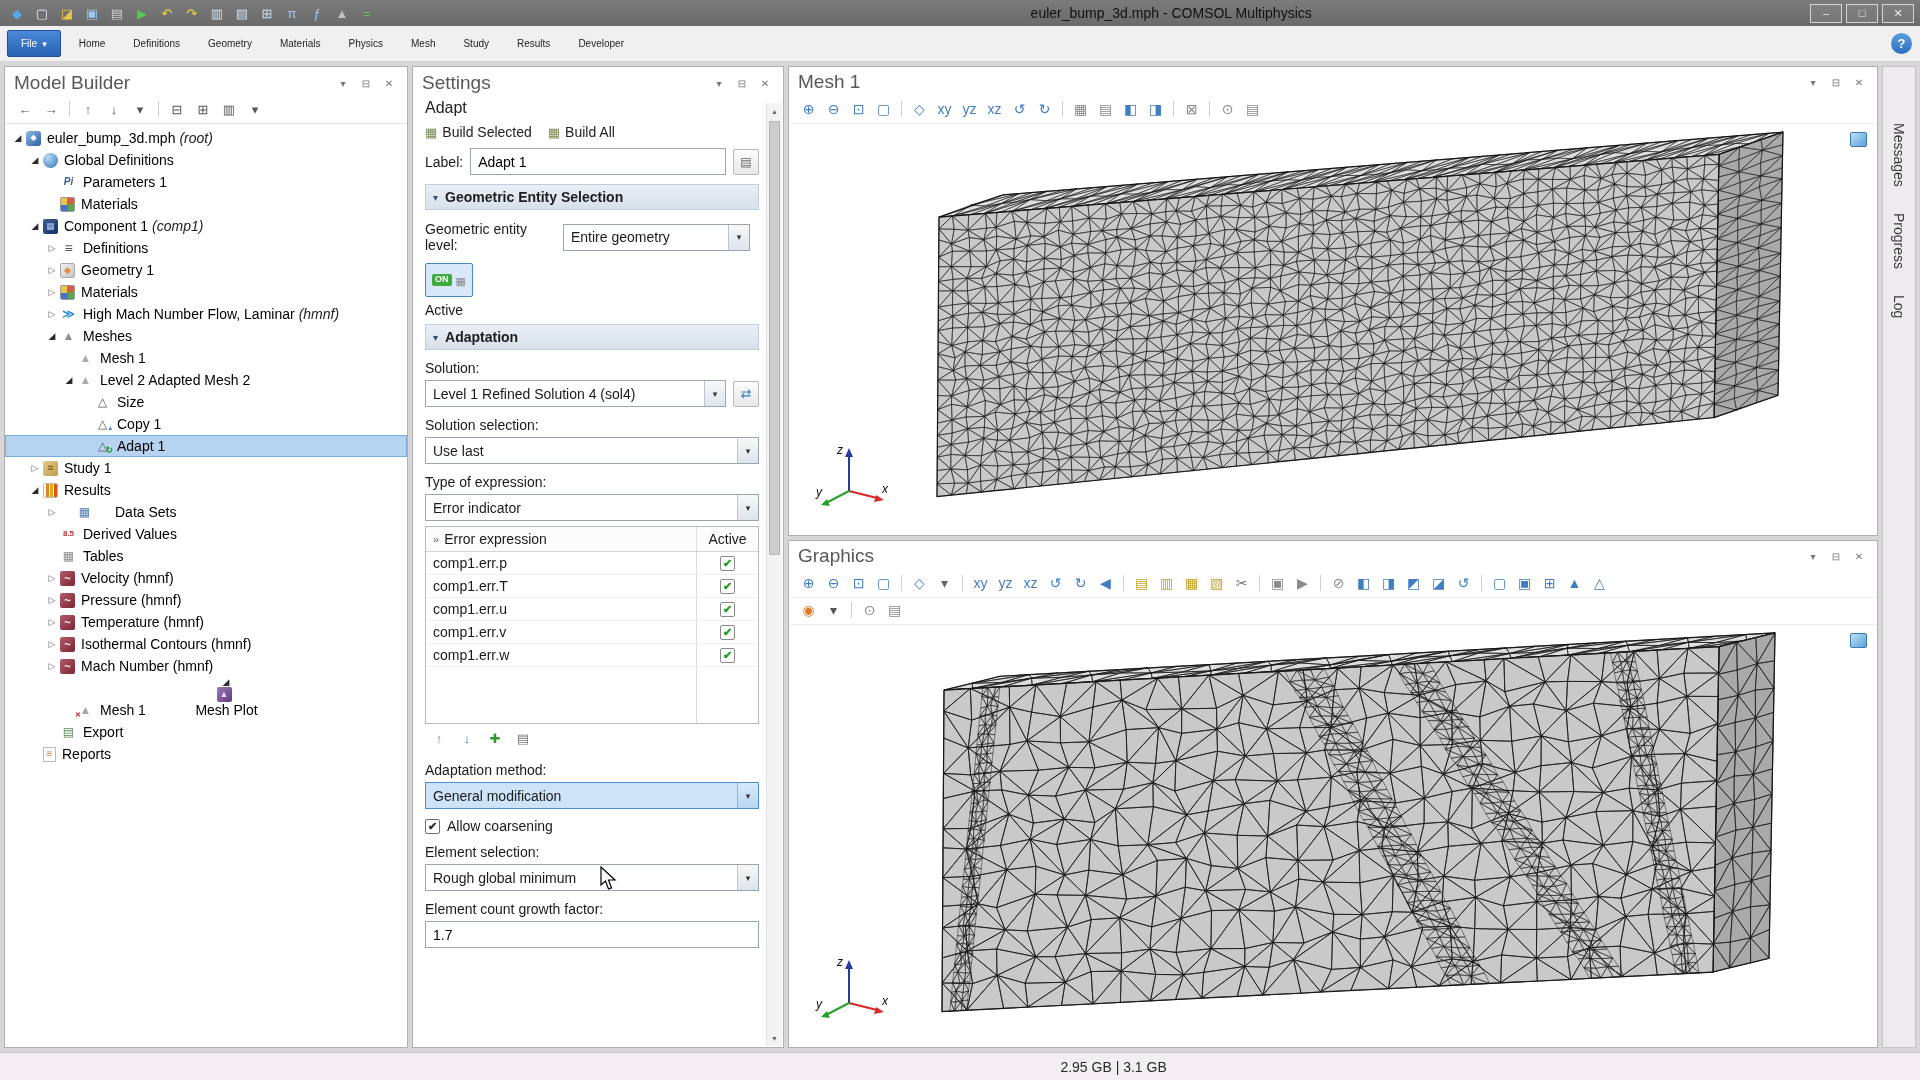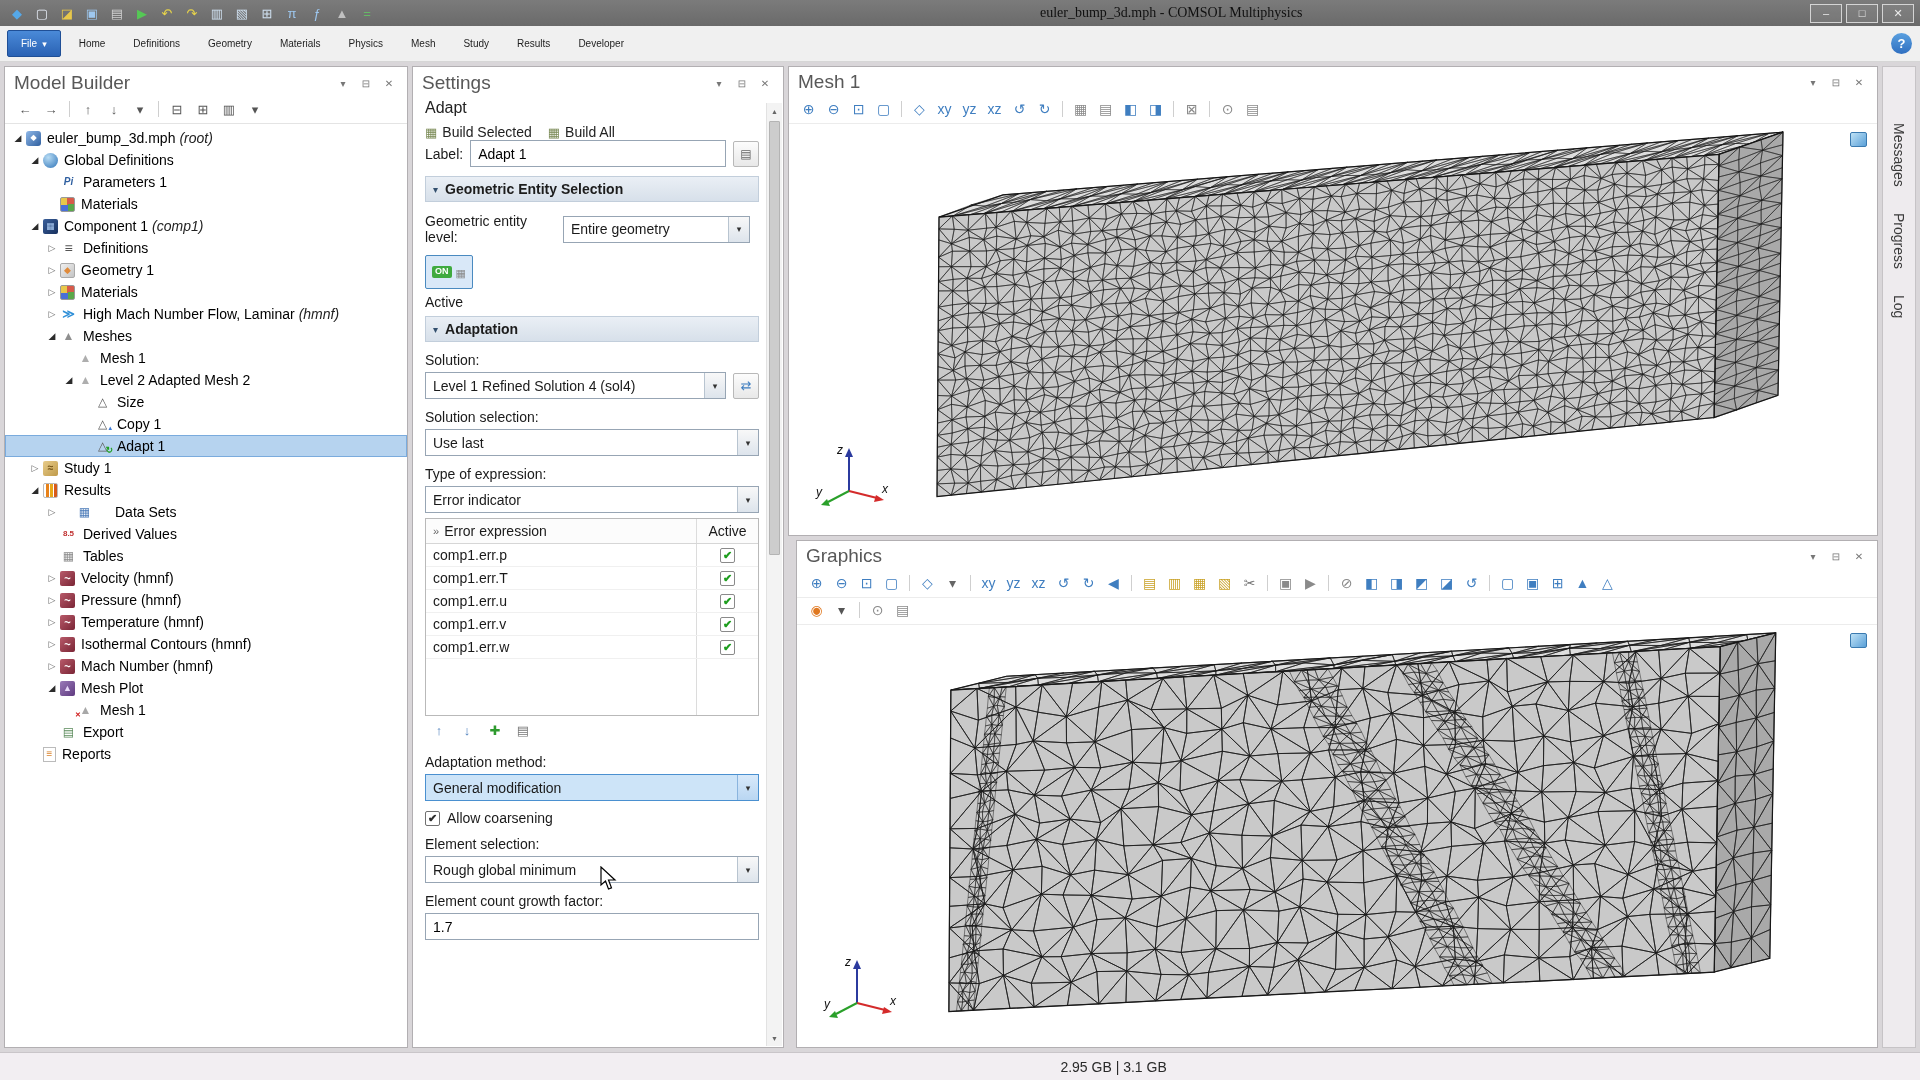--- a/index.html
+++ b/index.html
@@ -3,40 +3,40 @@
 <meta charset="utf-8">
 <style>
   *{margin:0;padding:0;box-sizing:border-box;}
   html,body{width:1920px;height:1080px;font-family:"Liberation Sans",sans-serif;overflow:hidden;background:#555;}
   .app{position:relative;width:1920px;height:1080px;display:flex;flex-direction:column;background:#d9d6d9;overflow:hidden;}
 
   
   .titlebar{height:26px;background:linear-gradient(#7b7b7b,#6a6a6a);display:flex;align-items:center;position:relative;flex:none;}
   .qat{display:flex;align-items:center;padding-left:5px;gap:1px;}
   .qat .gicon{width:24px;height:22px;display:inline-flex;align-items:center;justify-content:center;font-size:13px;}
-  .win-title{position:absolute;left:61%;transform:translateX(-50%);font-size:14px;color:#101010;white-space:nowrap;font-family:Liberation Serif, serif;}
+  .win-title{position:absolute;left:61%;transform:translateX(-50%);font-size:14px;color:#101010;white-space:nowrap;}
   .win-controls{margin-left:auto;display:flex;gap:4px;padding-right:6px;}
   .win-controls .gicon{width:32px;height:19px;border:1px solid #d4d4d4;color:#ececec;font-size:11px;display:inline-flex;align-items:center;justify-content:center;background:rgba(255,255,255,.07);}
 
   
   .ribbon{height:36px;background:#f0f0f0;border-bottom:1px solid #d6d6d6;display:flex;align-items:stretch;position:relative;flex:none;}
   .rtabs{display:flex;align-items:stretch;}
   .rtab{display:flex;align-items:center;padding:0 14px;font-size:10px;color:#1e1e1e;cursor:default;}
   .rtab.file{background:linear-gradient(#4a8ad8,#2a62b4);color:#fff;margin:4px 4px 4px 7px;padding:0 13px;border-radius:2px;border:1px solid #1f4f96;}
   .rtab.file::after{content:"▾";font-size:9px;margin-left:5px;}
   .help-btn{position:absolute;right:8px;top:7px;width:21px;height:21px;border-radius:50%;background:linear-gradient(#5aa0e0,#2f6fc0);color:#fff;display:flex;align-items:center;justify-content:center;font-size:13px;font-weight:bold;}
 
   
   .main{flex:1;display:flex;gap:4px;padding:4px;min-height:0;}
   .panel{background:#fff;border:1px solid #b2afb2;display:flex;flex-direction:column;min-height:0;}
   .mb{width:404px;flex:none;}
   .sp{width:372px;flex:none;position:relative;}
   .centercol{flex:1;display:flex;flex-direction:column;gap:4px;min-width:0;}
   .gpanel.top{height:470px;flex:none;}
-  .gpanel.bottom{flex:1;margin-left:8px;}
+  .gpanel.bottom{flex:1;}
   .rstrip{width:34px;flex:none;background:#eeebee;border:1px solid #c6c3c6;display:flex;flex-direction:column;align-items:center;padding-top:56px;gap:26px;}
   .vtab{writing-mode:vertical-rl;font-size:14px;color:#3a3a3a;cursor:default;}
 
   
   .phead{display:flex;align-items:center;padding:5px 9px 3px 9px;flex:none;}
   .ptitle{font-size:19px;color:#585858;white-space:nowrap;}
   .pbtns{margin-left:auto;display:flex;gap:5px;}
   .pbtns .gicon{width:18px;height:16px;display:inline-flex;align-items:center;justify-content:center;font-size:10px;color:#777 !important;}
 
   
@@ -90,21 +90,21 @@
   .ticon[data-icon="plot-group-3d"]::before{content:"▲";color:#e8d8f8;font-size:9px;}
   .ticon[data-icon="mesh-plot-item"]::before{content:"▲";color:#a8a8a8;}
   .ticon[data-icon="mesh-plot-item"]::after{content:"✕";color:#d02020;font-size:7px;font-weight:bold;position:absolute;left:-2px;bottom:0;}
   .ticon[data-icon="export"]::before{content:"▤";color:#5a8a5a;}
   .ticon[data-icon="reports"]{background:#fff;border:1px solid #bbb;width:13px;height:15px;}
   .ticon[data-icon="reports"]::before{content:"≡";color:#d8822a;font-size:10px;font-weight:bold;}
 
   
   .sbody{flex:1;padding:2px 24px 6px 12px;overflow:hidden;font-size:14px;color:#1a1a1a;}
   .node-title{font-size:16px;color:#222;margin:0 0 7px 0;}
-  .buildrow{display:flex;align-items:center;gap:16px;}
+  .buildrow{display:flex;align-items:center;gap:16px;margin-bottom:8px;}
   .buildbtn{display:flex;align-items:center;gap:5px;font-size:14px;color:#222;cursor:default;}
   .bicon::before{content:"▦";color:#7a8a55;font-size:13px;}
   .labelrow{display:flex;align-items:center;gap:7px;margin-bottom:9px;}
   .flabel{flex:none;}
   .flabel.grow{flex:1;}
   .flabel-top{margin:10px 0 4px 0;}
   .tinput{height:27px;border:1px solid #97a5b4;background:#fff;font-family:"Liberation Sans",sans-serif;font-size:14px;padding:0 7px;flex:1;min-width:0;}
   .tinput.full{width:100%;flex:none;}
   .sbtn{width:26px;height:26px;border:1px solid #b8b8b8;background:linear-gradient(#fcfcfc,#e8e8e8);display:inline-flex;align-items:center;justify-content:center;flex:none;border-radius:2px;}
   .sbtn::before{content:"▤";color:#666;font-size:12px;}
@@ -356,21 +356,21 @@
           <div class="trow" style="padding-left: 40px;">
             <span class="tarrow closed"></span>
             <span class="ticon" data-icon="plot-group"></span>
             <span class="tlabel">Isothermal Contours (hmnf)</span>
           </div>
           <div class="trow" style="padding-left: 40px;">
             <span class="tarrow closed"></span>
             <span class="ticon" data-icon="plot-group"></span>
             <span class="tlabel">Mach Number (hmnf)</span>
           </div>
-          <div class="trow" style="padding-left: 40px;">
+          <div class="trow" style="padding-left: 40px; flex-direction: column;">
             <span class="tarrow open"></span>
             <span class="ticon" data-icon="plot-group-3d"></span>
             <span class="tlabel">Mesh Plot</span>
           </div>
           <div class="trow" style="padding-left: 57px;">
             <span class="tarrow hid"></span>
             <span class="ticon" data-icon="mesh-plot-item"></span>
             <span class="tlabel">Mesh 1</span>
           </div>
           <div class="trow" style="padding-left: 40px;">

